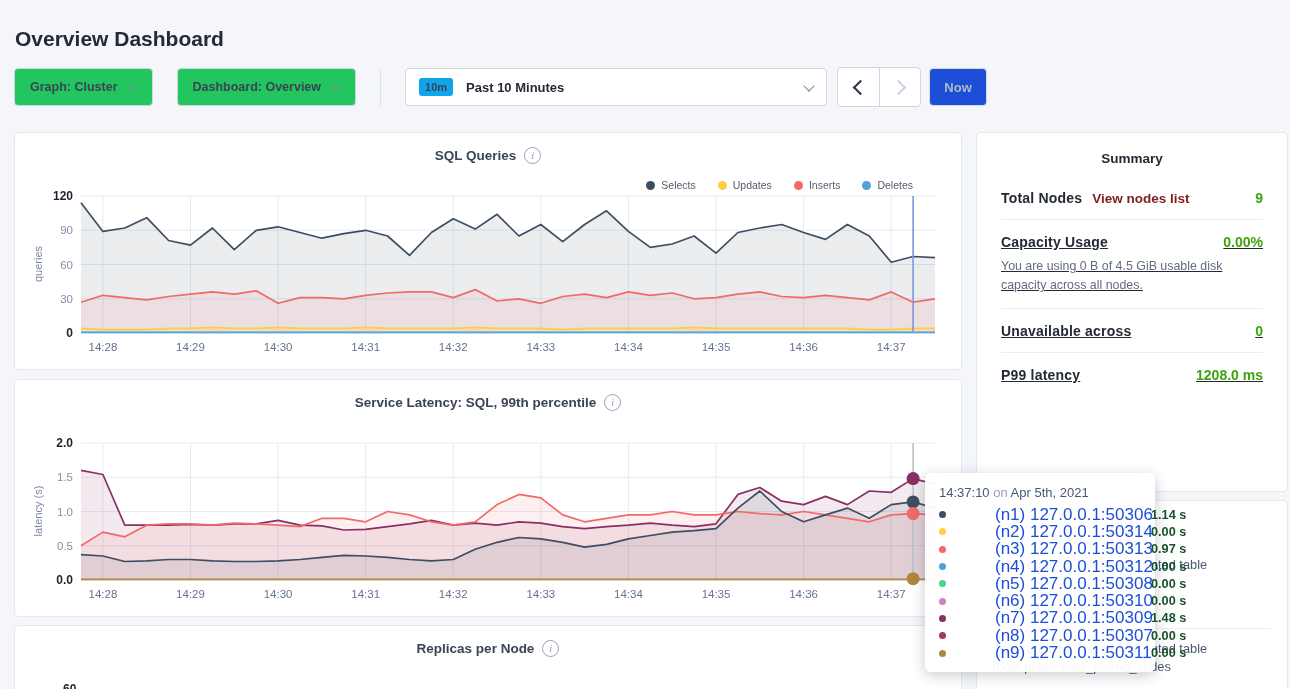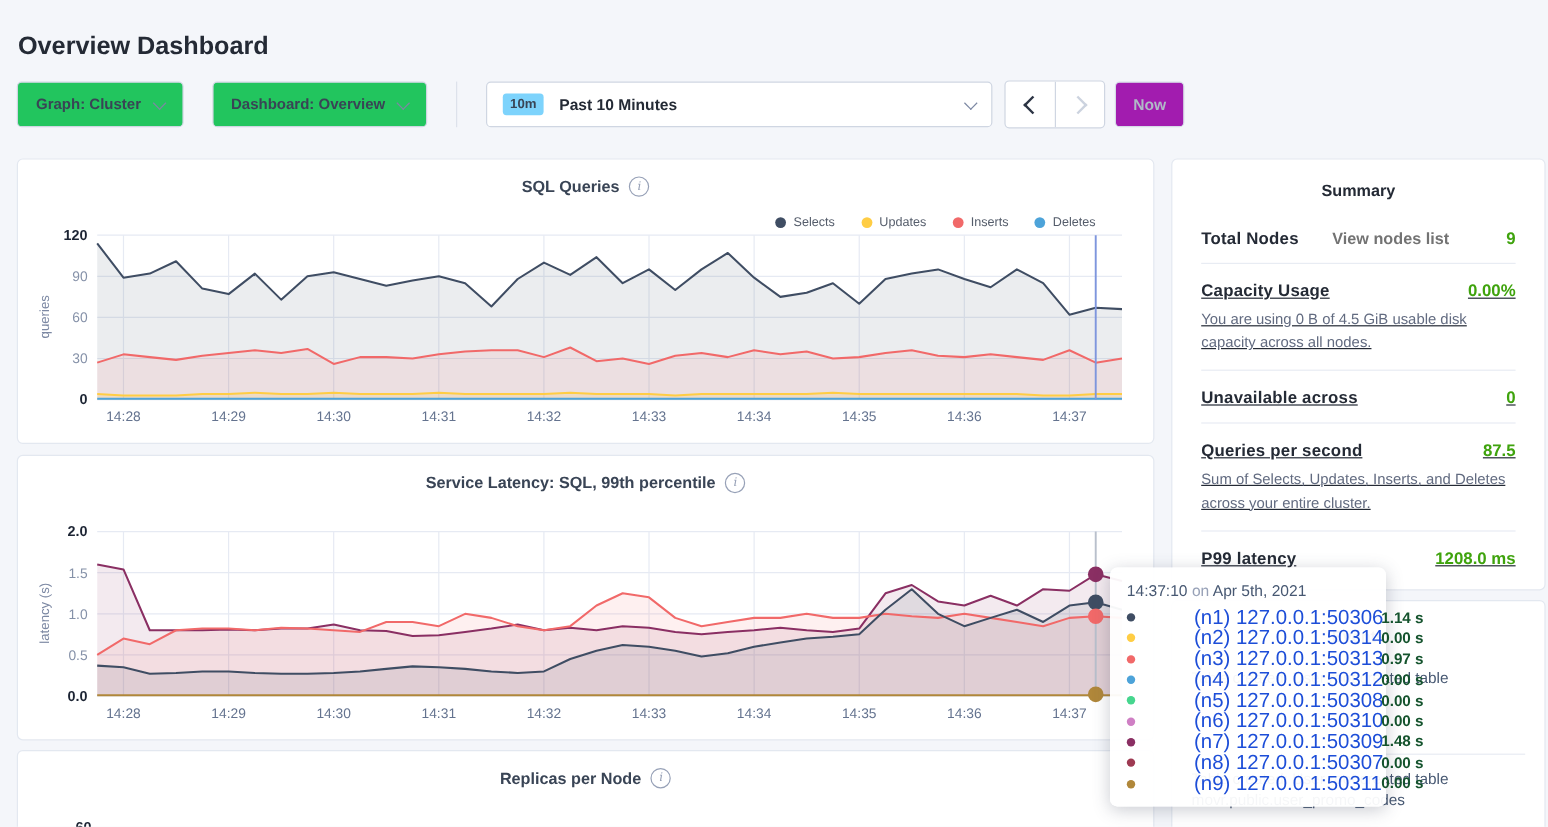--- a/index.html
+++ b/index.html
@@ -9,31 +9,31 @@
   }
   
   .page-title{position:absolute;left:15px;top:13px;font-size:21px;font-weight:600;color:#242a35;}
   .controls{position:absolute;left:14px;top:68px;height:38px;display:flex;align-items:center;}
   .dropdown{height:38px;background:#22c55e;border:1px solid #cfd6e2;border-radius:4px;
     display:flex;align-items:center;padding:0 15px;font-size:12.5px;font-weight:bold;color:#394455;cursor:pointer;box-sizing:border-box;}
   .dropdown .chv{margin-left:11px;}
   .ctl-divider{width:1px;height:38px;background:#dde2eb;margin:0 24px;}
   .timepicker{width:422px;height:38px;background:#fff;border:1px solid #cfd6e2;border-radius:4px;
     display:flex;align-items:center;padding:0 13px;box-sizing:border-box;cursor:pointer;}
-  .time-badge{background:#7dd3fc;border-radius:3px;padding:3px 6px;font-size:11px;font-weight:bold;color:#394455;}
+  .time-badge{background:#0ea5e9;border-radius:3px;padding:3px 6px;font-size:11px;font-weight:bold;color:#394455;}
   .time-label{margin-left:13px;font-size:13px;font-weight:bold;color:#242a35;}
   .timepicker .chv{margin-left:auto;}
   .chv{display:inline-block;width:7px;height:7px;border-right:1.8px solid #7c88a3;border-bottom:1.8px solid #7c88a3;transform:rotate(45deg);margin-top:-3px;}
   .nav-group{display:flex;margin-left:10px;border:1px solid #cfd6e2;border-radius:4px;background:#fff;overflow:hidden;}
   .nav-btn{width:41px;height:38px;display:flex;align-items:center;justify-content:center;cursor:pointer;box-sizing:border-box;}
   .nav-btn + .nav-btn{border-left:1px solid #cfd6e2;}
   .arr{display:inline-block;width:9px;height:9px;border-right:2.4px solid #2c3444;border-bottom:2.4px solid #2c3444;}
   .arr.left{transform:rotate(135deg);margin-left:4px;}
   .arr.right{transform:rotate(-45deg);margin-right:4px;border-color:#ccd3df;}
-  .now-btn{margin-left:8px;width:58px;height:38px;background:#a21caf;border:1px solid #d6dbe7;border-radius:4px;
+  .now-btn{margin-left:8px;width:58px;height:38px;background:#1d4ed8;border:1px solid #d6dbe7;border-radius:4px;
     font-size:13px;font-weight:bold;color:#b0b9c7;display:flex;align-items:center;justify-content:center;box-sizing:border-box;}
   
   .panel{position:absolute;background:#fff;border:1px solid #e3e8f0;border-radius:5px;box-sizing:border-box;}
   #panel-sql{left:14px;top:132px;width:948px;height:238px;}
   #panel-latency{left:14px;top:379px;width:948px;height:238px;}
   #panel-replicas{left:14px;top:625px;width:948px;height:150px;}
   #panel-summary{left:976px;top:132px;width:312px;height:360px;}
   #panel-events{left:976px;top:500px;width:312px;height:220px;}
   .chart-title-row{position:absolute;left:0;right:0;top:14px;display:flex;align-items:center;justify-content:center;gap:8px;}
   .chart-title{font-size:13.5px;font-weight:bold;color:#394455;}
@@ -47,21 +47,21 @@
   .ylabel{position:absolute;display:block;width:120px;height:14px;left:-50px;top:68px;
     transform:rotate(-90deg);text-align:center;font-size:11px;color:#7c88a3;}
   .partial-tick{position:absolute;left:48px;top:56px;font-size:12px;font-weight:bold;color:#1c2433;}
   
   #panel-summary{padding:14px 24px 0;}
   .summary-title{text-align:center;font-size:13.5px;font-weight:bold;color:#242a35;margin:4px 0 10px;}
   .srow{padding:14px 0 13px;}
   .srow + .srow{border-top:1px solid #e8ecf3;text-decoration:underline;}
   .srow-head{display:flex;align-items:baseline;}
   .srow-label{font-size:14px;font-weight:bold;color:#242a35;letter-spacing:.2px;}
-  .srow-link{margin-left:28px;font-size:13.5px;font-weight:bold;color:#737373;cursor:pointer;}
+  .srow-link{margin-left:10px;font-size:13.5px;font-weight:bold;color:#7f1d1d;cursor:pointer;}
   .srow-value{margin-left:auto;font-size:14px;font-weight:bold;color:#3fa30d;}
   .srow-desc{margin-top:7px;font-size:12.4px;color:#626b80;line-height:1.55;}
   
   .events-title{text-align:center;font-size:13.5px;font-weight:bold;color:#394455;margin-top:22px;}
   .ev-row{position:absolute;left:16px;width:282px;font-size:12.8px;color:#475872;line-height:18px;}
   #ev-row-0{top:55px;}
   .ev-divider{position:absolute;left:16px;right:16px;top:127px;border-top:1px solid #e8ecf3;}
   #ev-row-1{top:139px;}
   
   .tooltip{position:absolute;left:925px;top:473px;width:230px;box-sizing:border-box;
@@ -252,27 +252,20 @@
     <div class="srow-desc">You are using 0 B of 4.5 GiB usable disk capacity across all nodes.</div>
   </div>
   <div class="srow">
     <div class="srow-head">
       <span class="srow-label">Unavailable across</span>
       <span class="srow-value">0</span>
     </div>
   </div>
   <div class="srow">
     <div class="srow-head">
-      <span class="srow-label">Queries per second</span>
-      <span class="srow-value">87.5</span>
-    </div>
-    <div class="srow-desc">Sum of Selects, Updates, Inserts, and Deletes across your entire cluster.</div>
-  </div>
-  <div class="srow">
-    <div class="srow-head">
       <span class="srow-label">P99 latency</span>
       <span class="srow-value">1208.0 ms</span>
     </div>
   </div>
 </div>
 
 <div class="panel" id="panel-events">
   <div class="events-title">Events</div>
   <div class="ev-row" id="ev-row-0">
       <div>Table created: User root created table</div>

